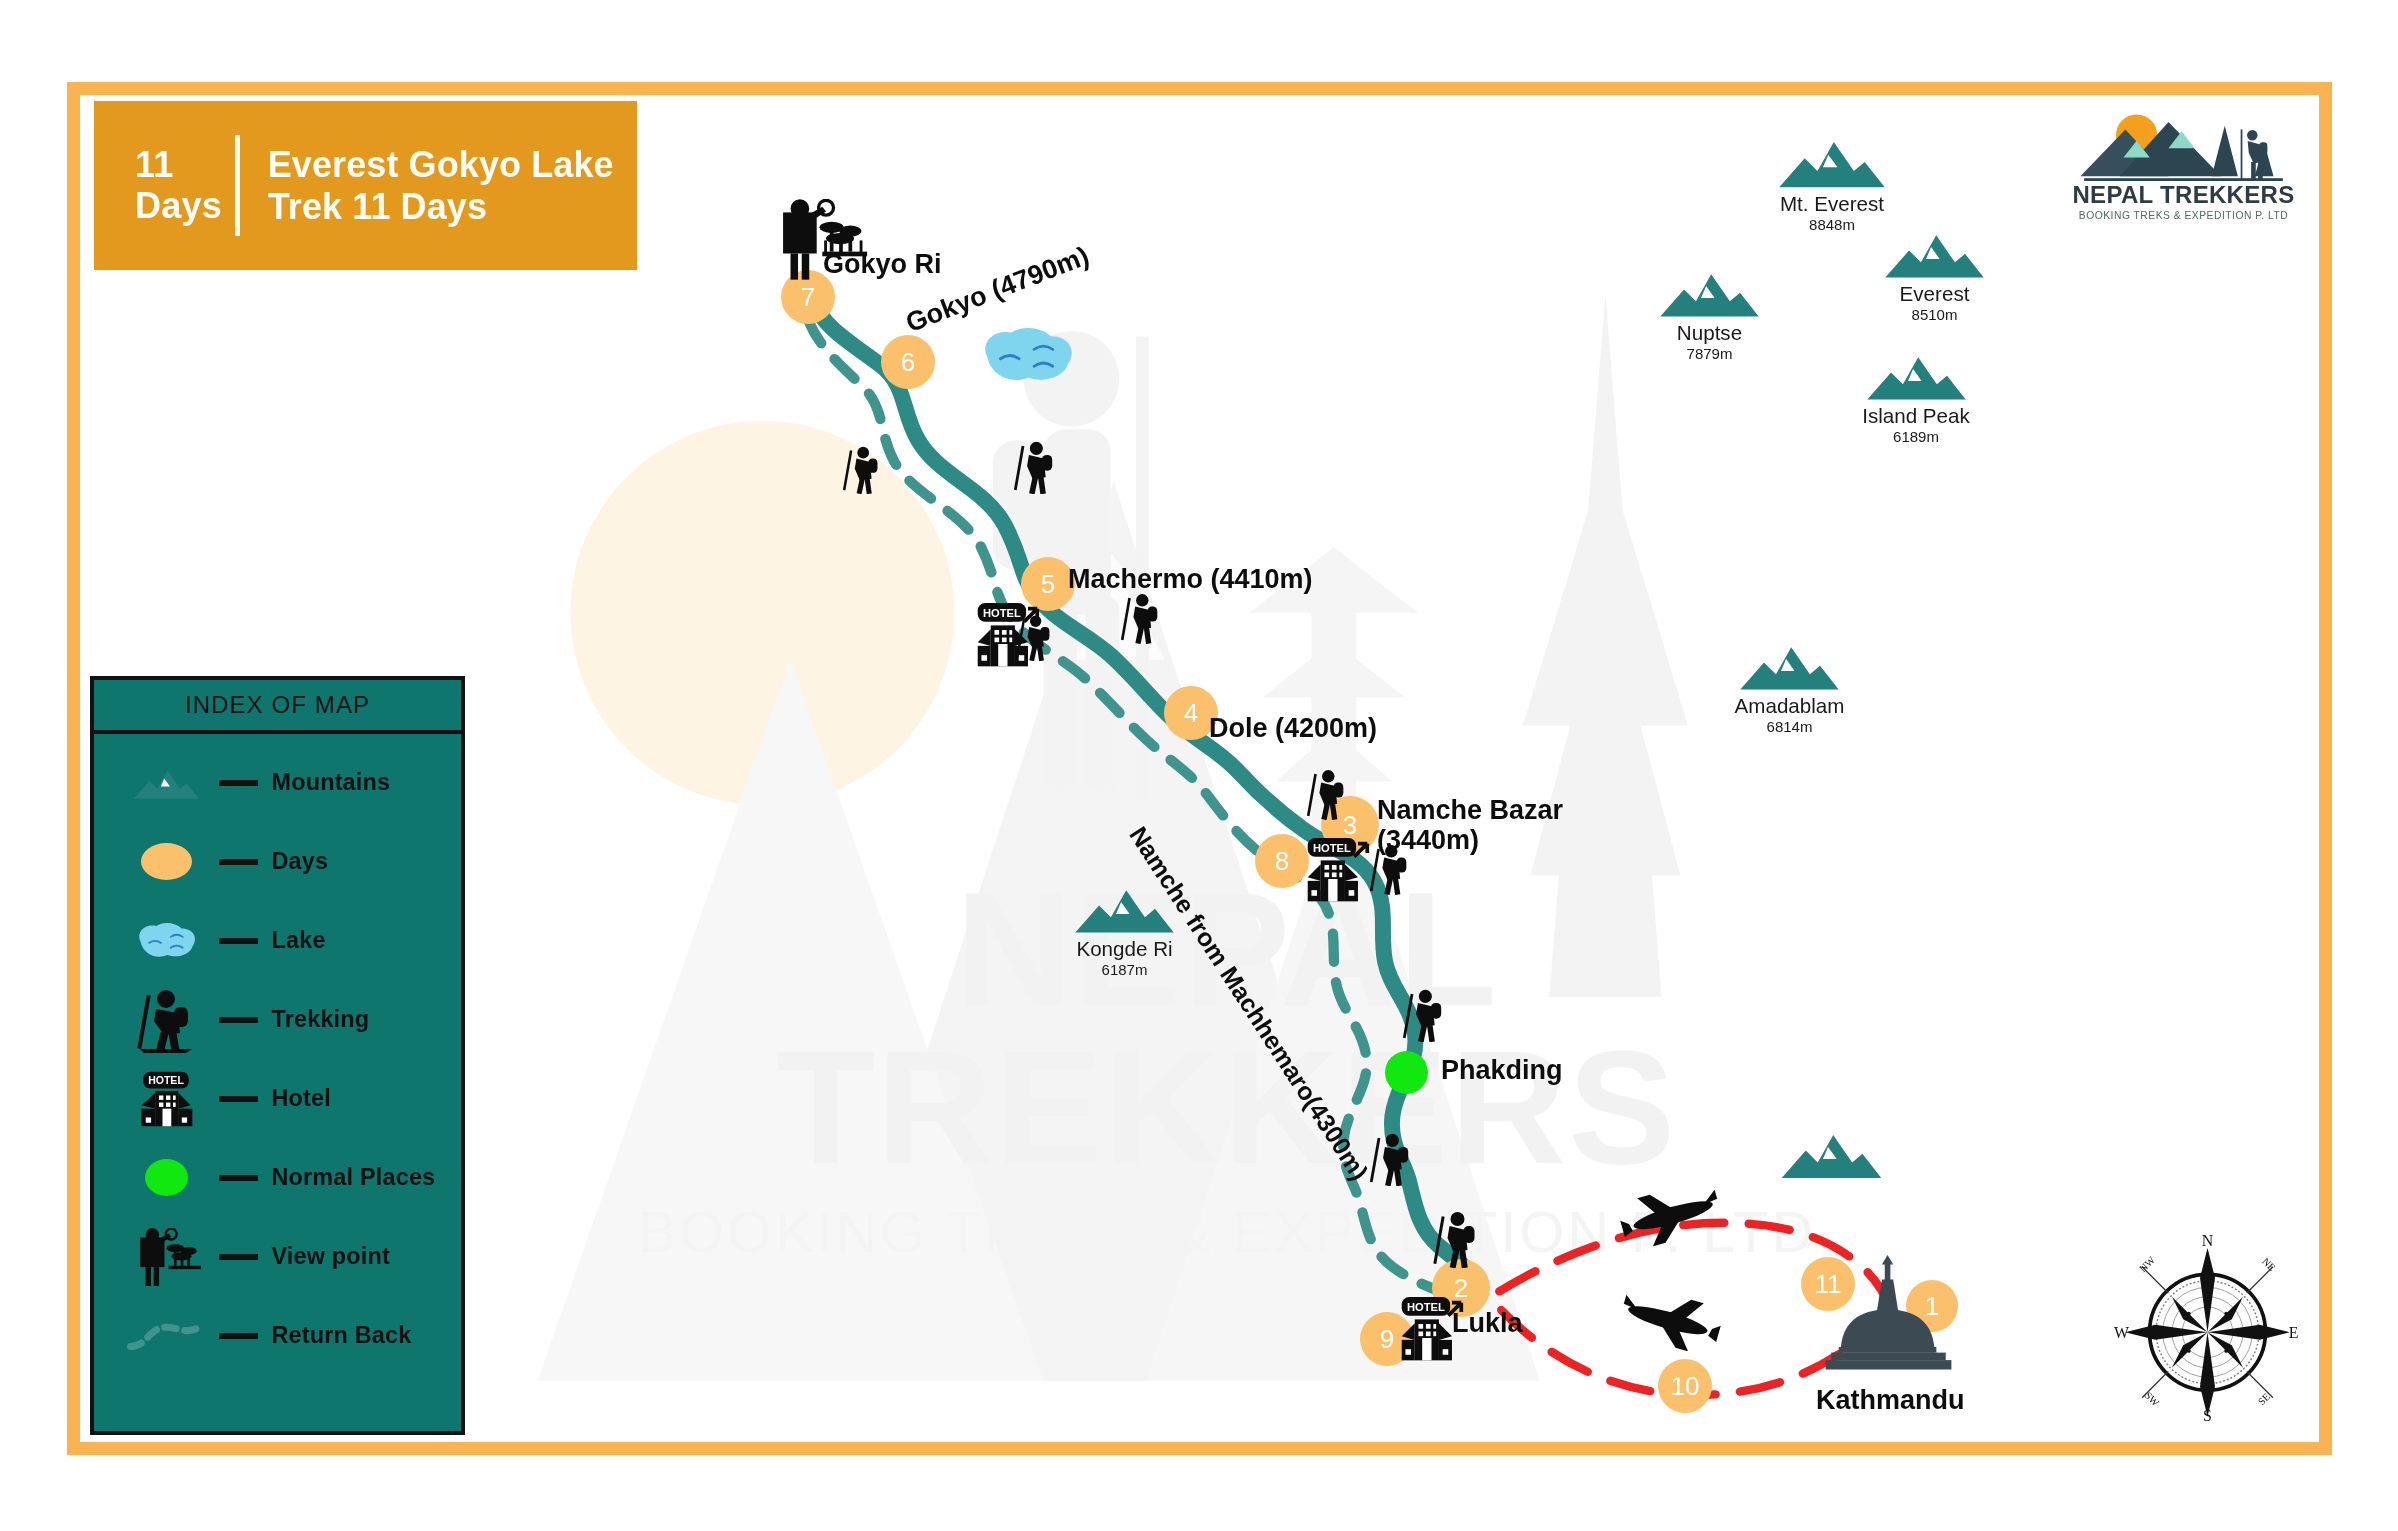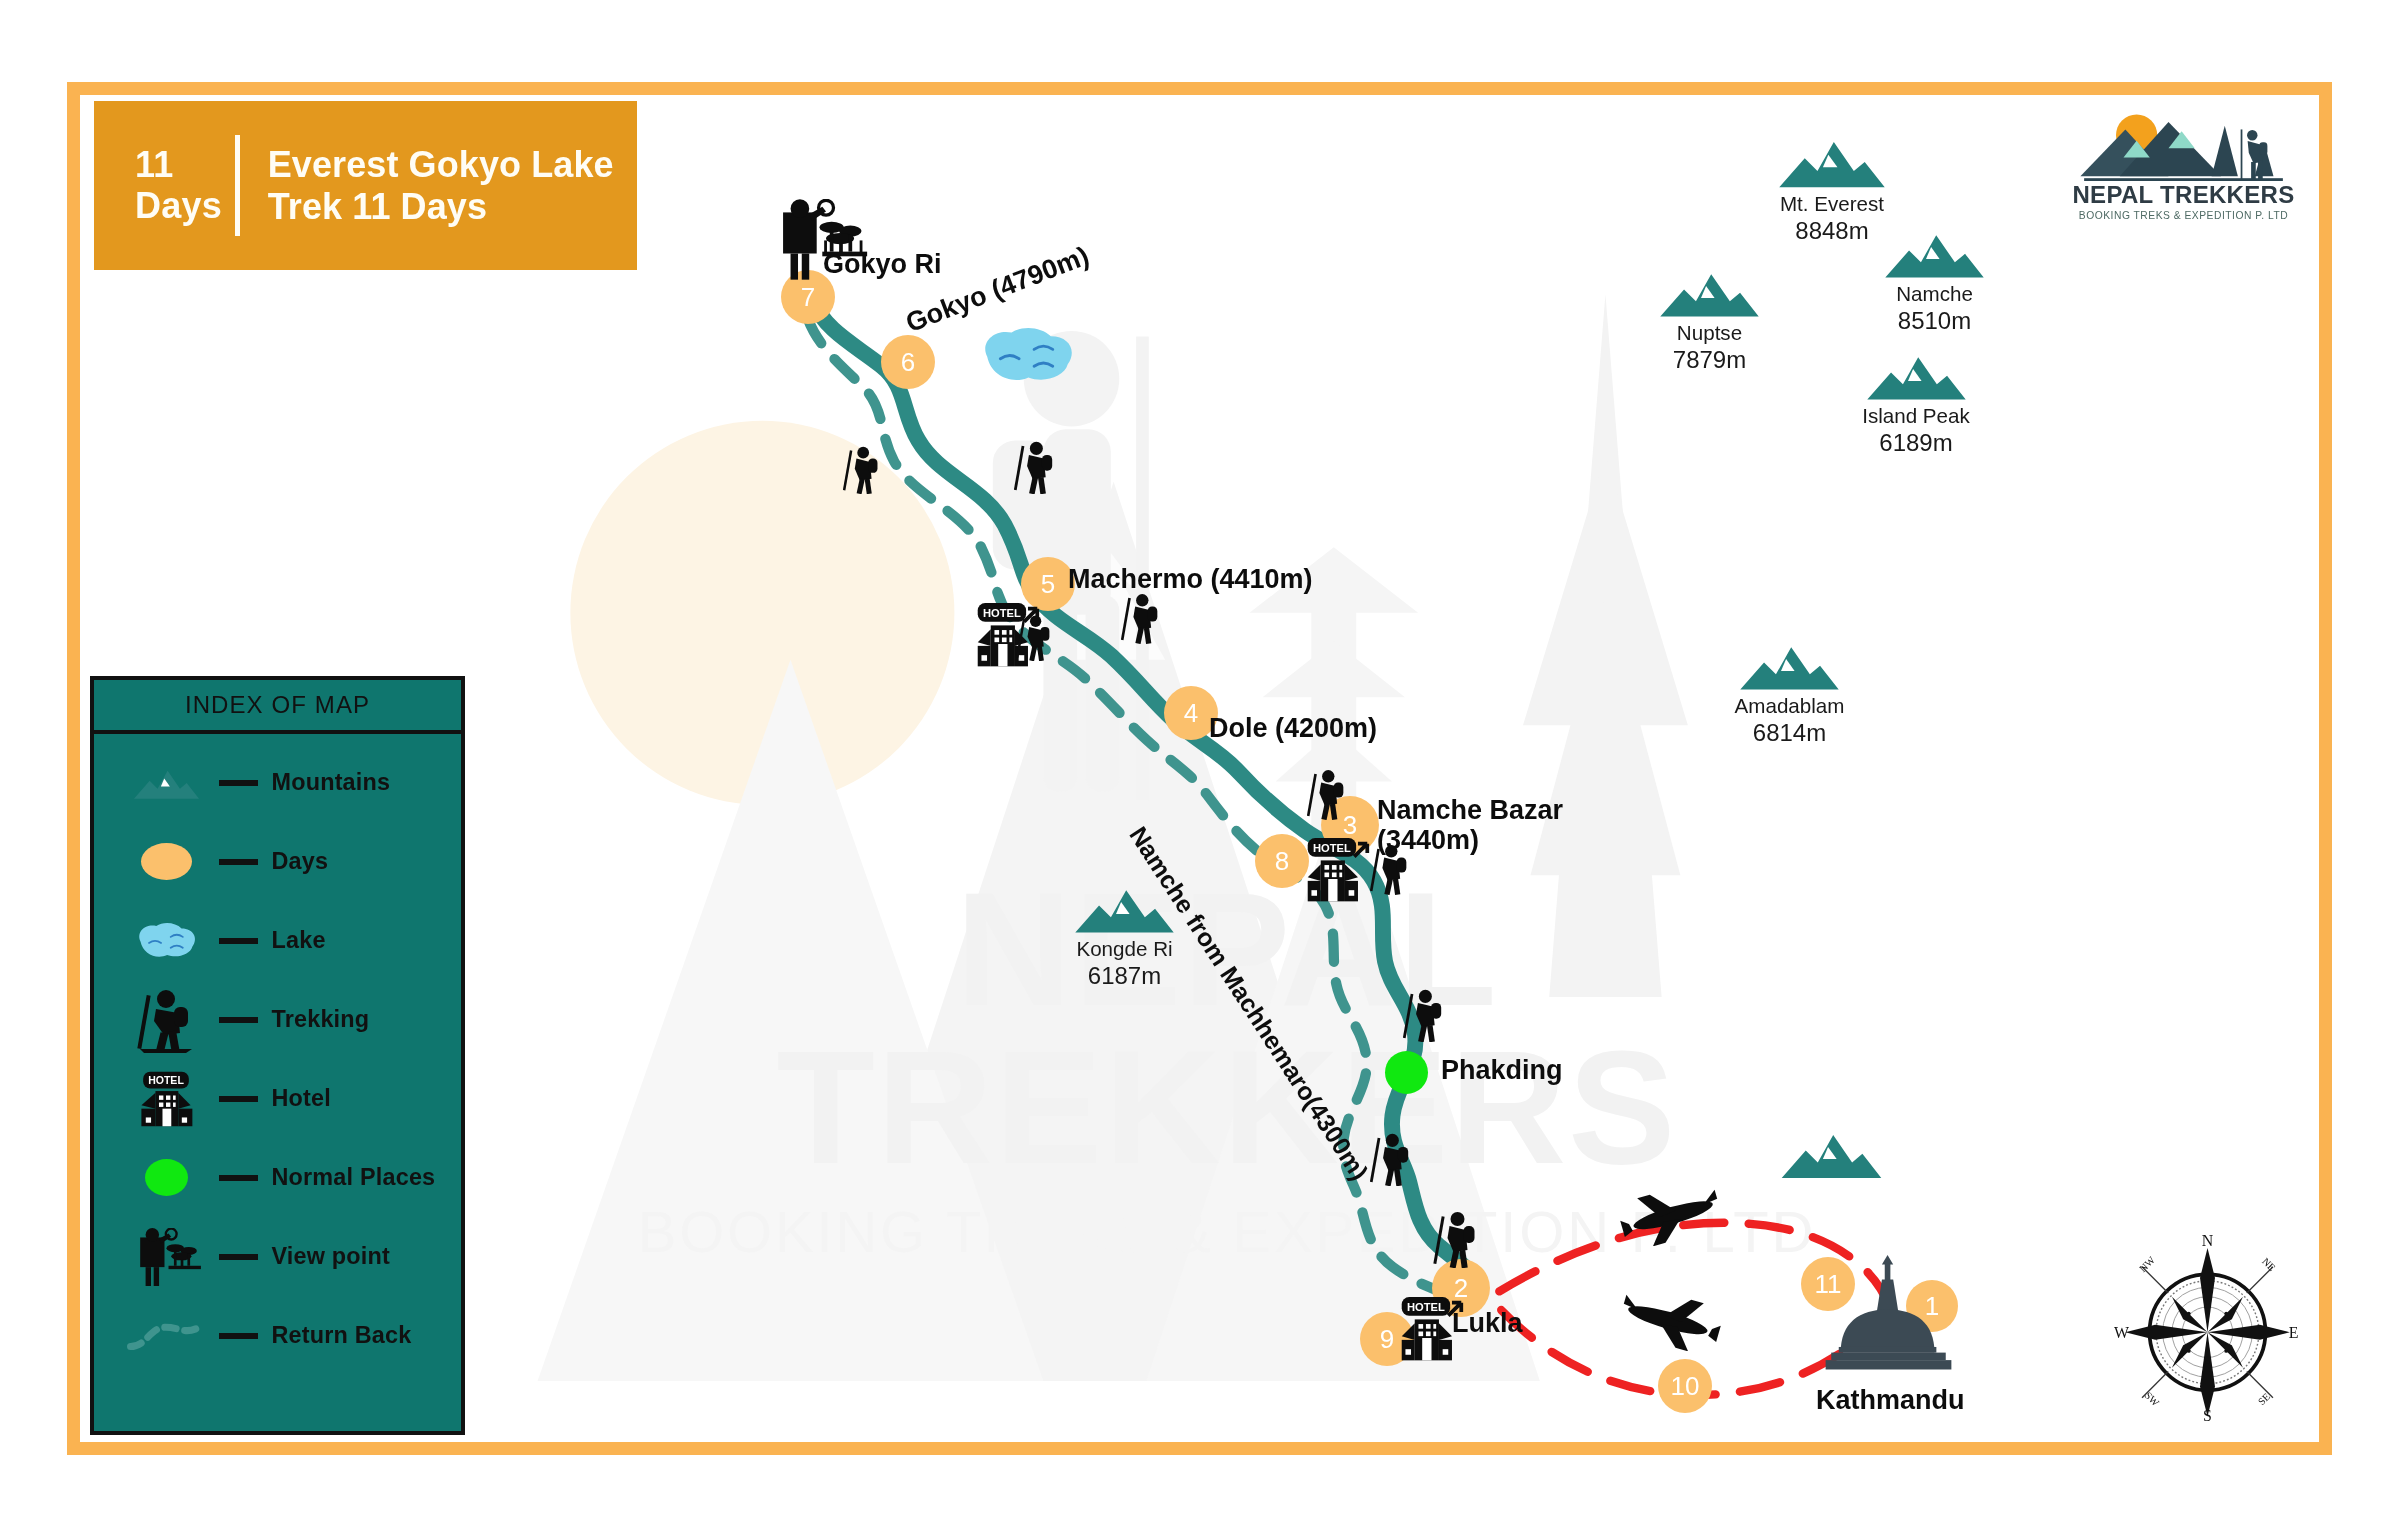--- a/index.html
+++ b/index.html
@@ -166,21 +166,21 @@
   .place-label.rot-p57 { transform: rotate(57deg); transform-origin: left center; }
 
   
   .peak {
     position: absolute;
     text-align: center;
     z-index: 20;
   }
   .peak-icon { display: block; margin: 0 auto; }
   .peak-name { font-size: 20.6px; color: #1a1a1a; line-height: 1.22; }
-  .peak-elev { font-size: 24px; color: #1a1a1a; line-height: 1.22; }
+  .peak-elev { font-size: 15px; color: #1a1a1a; line-height: 1.22; }
 
   
   .map-icon { position: absolute; z-index: 23; }
 
   
   #compass { position: absolute; left: 2114px; top: 1235px; width: 187px; height: 187px; z-index: 25; }
 </style>
 </head>
 <body>
 
@@ -584,21 +584,21 @@
     </svg>
     <div class="peak-name">Mt. Everest</div>
     <div class="peak-elev">8848m</div>
   </div>
 
   <div class="peak" style="left:1855px; top:225px; width:159px;">
     <svg class="peak-icon" width="105" height="56" viewBox="0 0 120 66">
       <path d="M2 62 L30 30 L44 44 L62 12 L84 44 L96 34 L118 62 Z" fill="#24807c"></path>
       <path d="M56 26 L66 40 L50 40 Z" fill="#ffffff"></path>
     </svg>
-    <div class="peak-name">Namche</div>
+    <div class="peak-name">Everest</div>
     <div class="peak-elev">8510m</div>
   </div>
 
   <div class="peak" style="left:1630px; top:264px; width:159px;">
     <svg class="peak-icon" width="105" height="56" viewBox="0 0 120 66">
       <path d="M2 62 L30 30 L44 44 L62 12 L84 44 L96 34 L118 62 Z" fill="#24807c"></path>
       <path d="M56 26 L66 40 L50 40 Z" fill="#ffffff"></path>
     </svg>
     <div class="peak-name">Nuptse</div>
     <div class="peak-elev">7879m</div>

